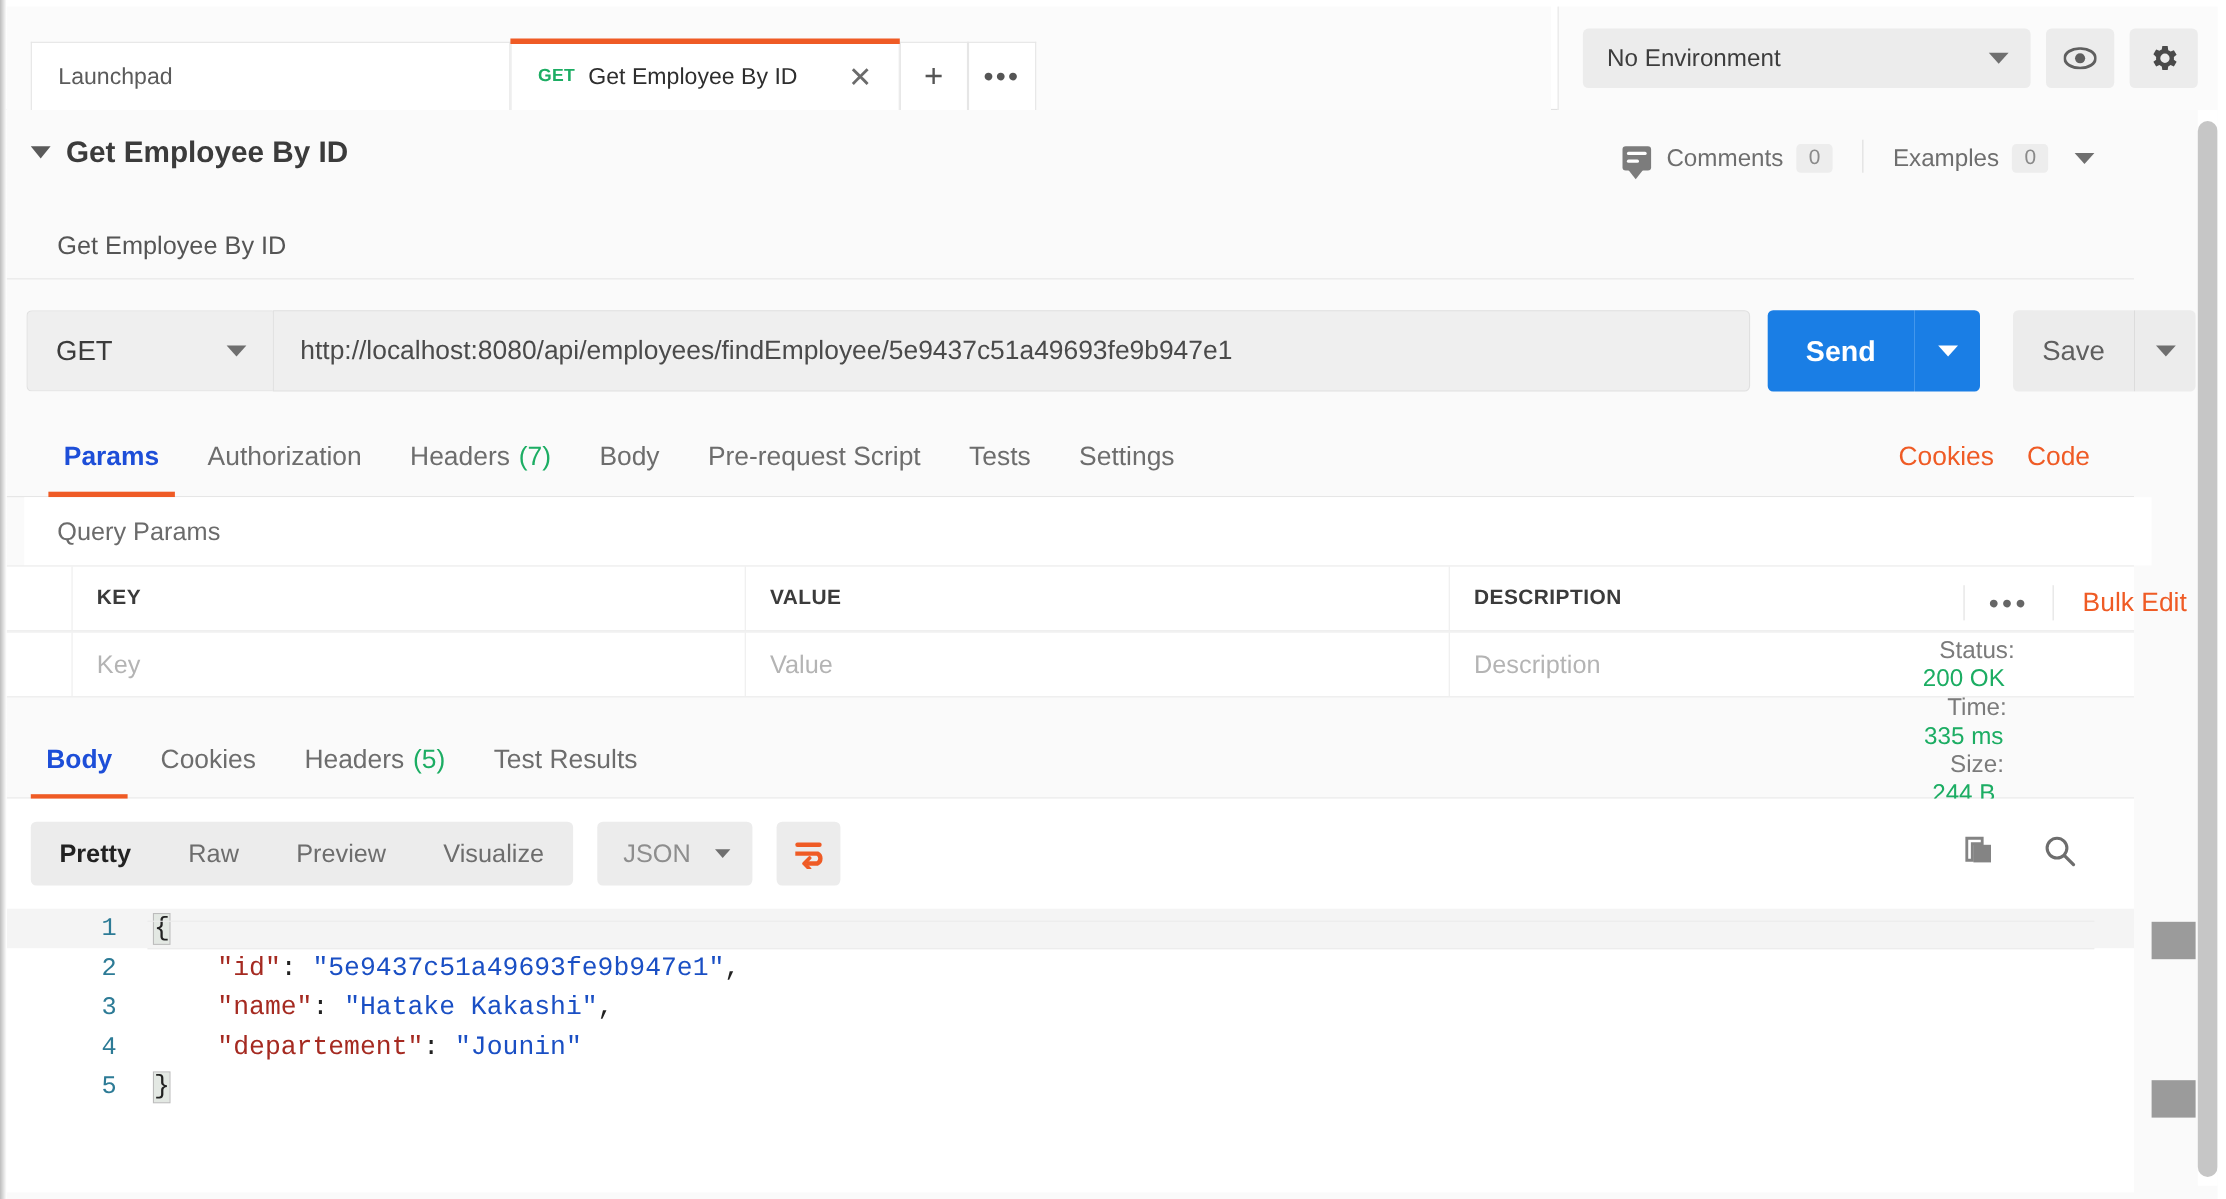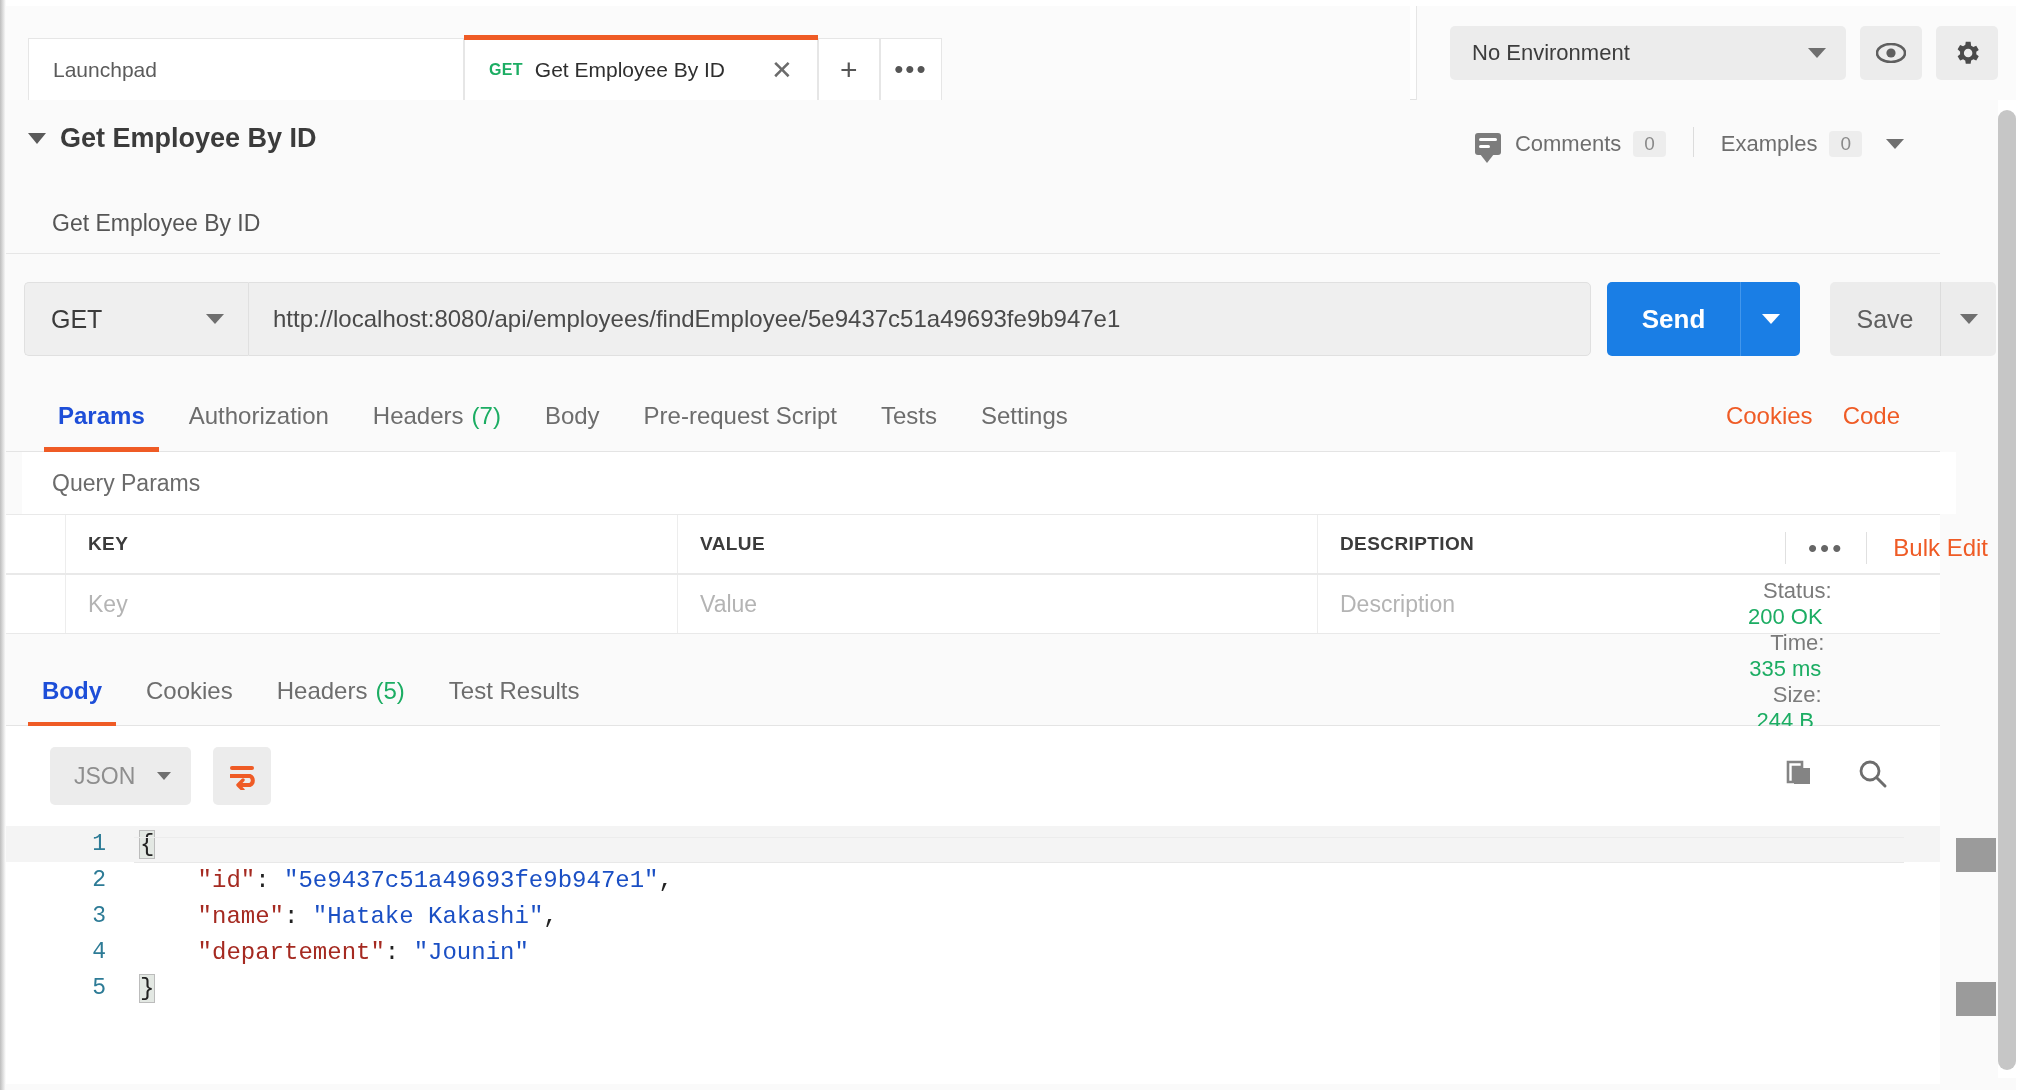--- a/index.html
+++ b/index.html
@@ -58,21 +58,21 @@
 
   
   .envbar {
     position:absolute; right:0; top:6px; width: 608px; height: 94px;
     background:#fbfbfb; border-left:1px solid #e6e6e6;
     display:flex; align-items:center; gap:14px; padding: 0 26px 0 22px;
   }
   .env-select {
     flex:1; height: 54px; background:#ececec; border-radius:5px;
     display:flex; align-items:center; justify-content:space-between;
-    padding: 0 20px 0 22px; font-size:22px; color:#3d3d3d;margin-left:11px;
+    padding: 0 20px 0 22px; font-size:22px; color:#3d3d3d;
   }
   .caret { width:0;height:0;border-left:9px solid transparent;border-right:9px solid transparent;
      border-top:10px solid #6f6f6f; }
   .caret.sm { border-left-width:7px;border-right-width:7px;border-top-width:8px; }
   .caret.white { border-top-color:#fff; }
   .caret.orange { border-top-color:#ef5b25; }
   .icon-btn {
     width:62px;height:54px;background:#ececec;border-radius:5px;
     display:flex;align-items:center;justify-content:center;
   }
@@ -384,20 +384,26 @@
       <span class="meta-v">335 ms</span>
       <span class="meta-k">Size:</span>
       <span class="meta-v">244 B</span>
       <div class="qp-vdiv" style="margin-right:30px"></div>
       <span class="save-resp">Save Response</span>
       <span class="caret orange"></span>
     </div>
   </div>
 
   <div class="body-toolbar">
+    <div class="seg">
+      <span class="s active">Pretty</span>
+      <span class="s">Raw</span>
+      <span class="s">Preview</span>
+      <span class="s">Visualize</span>
+    </div>
     <div class="fmt-select">
       <span>JSON</span>
       <span class="caret sm"></span>
     </div>
     <div class="wrap-btn">
       <svg width="32" height="28" viewBox="0 0 32 28">
         <rect x="4" y="4" width="24" height="4" rx="2" fill="#ef5b25"></rect>
         <path d="M4 14 H24 a5 5 0 0 1 0 9 H14" stroke="#ef5b25" stroke-width="4" fill="none"></path>
         <path d="M17 18 l-5 5 5 5" stroke="#ef5b25" stroke-width="3.4" fill="none" stroke-linecap="round" stroke-linejoin="round"></path>
       </svg>

